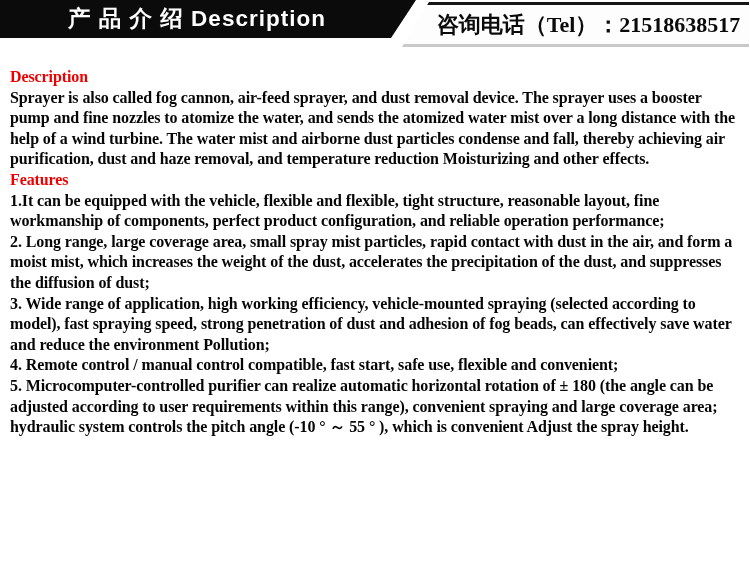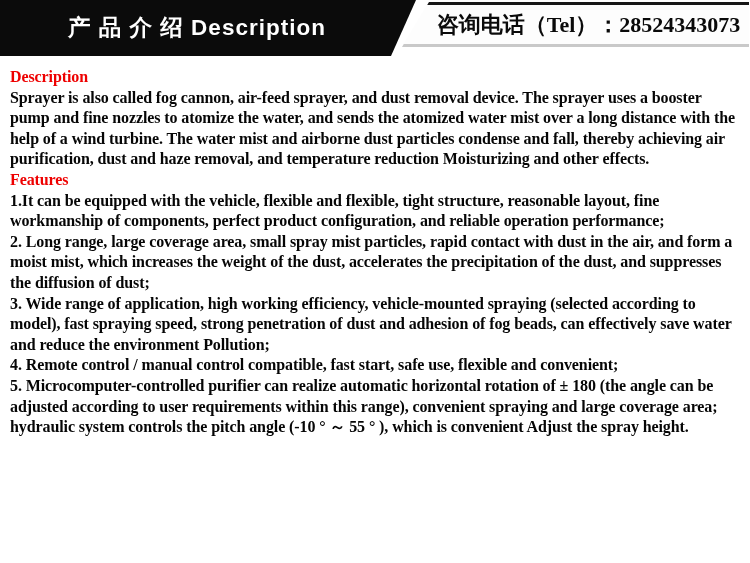--- a/index.html
+++ b/index.html
@@ -7,21 +7,21 @@
     width: 750px; height: 563px;
     background: #ffffff;
     overflow: hidden;
     font-family: "Liberation Serif", serif;
   }
   .page { position: relative; width: 750px; height: 563px; background: #fff; }
 
   
   .title-banner {
     position: absolute; left: 0; top: 0;
-    width: 420px; height: 56px;
+    width: 420px; height: 38px;
     background: var(--banner-bg, #0b0b0b);
     clip-path: polygon(0 0, 416px 0, 391px 100%, 0 100%);
     display: flex; align-items: center; justify-content: center;
     padding-right: 26px; padding-bottom: 2px;
   }
   .title-banner .title-text {
     color: var(--banner-text, #ffffff);
     font-family: "Liberation Sans", sans-serif;
     font-weight: bold;
     font-size: 22.5px;
@@ -68,21 +68,21 @@
 </head>
 <body>
 
 <div class="page">
 
   <div class="title-banner">
     <span class="title-text">产 品 介 绍 Description</span>
   </div>
 
   <div class="phone-banner">
-    <span class="phone-text">咨询电话（Tel）：28524343073</span>
+    <span class="phone-text">咨询电话（Tel）：21518638517</span>
   </div>
 
   <div class="content">
 
     <div class="para red-heading">Description</div>
 
     <div class="para">Sprayer is also called fog cannon, air-feed sprayer, and dust removal device. The sprayer uses a booster
 pump and fine nozzles to atomize the water, and sends the atomized water mist over a long distance with the
 help of a wind turbine. The water mist and airborne dust particles condense and fall, thereby achieving air
 purification, dust and haze removal, and temperature reduction Moisturizing and other effects.</div>

